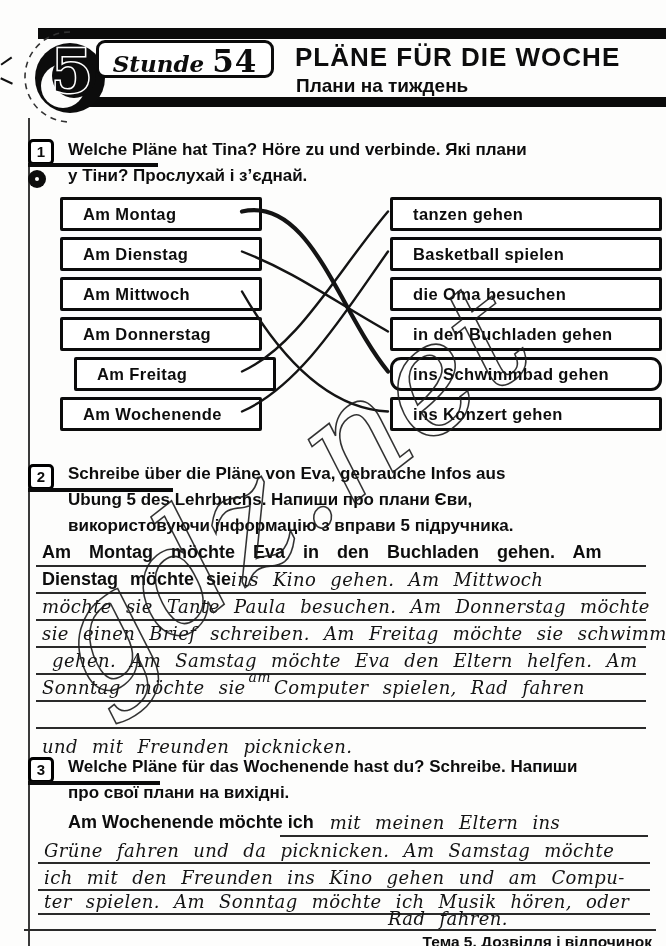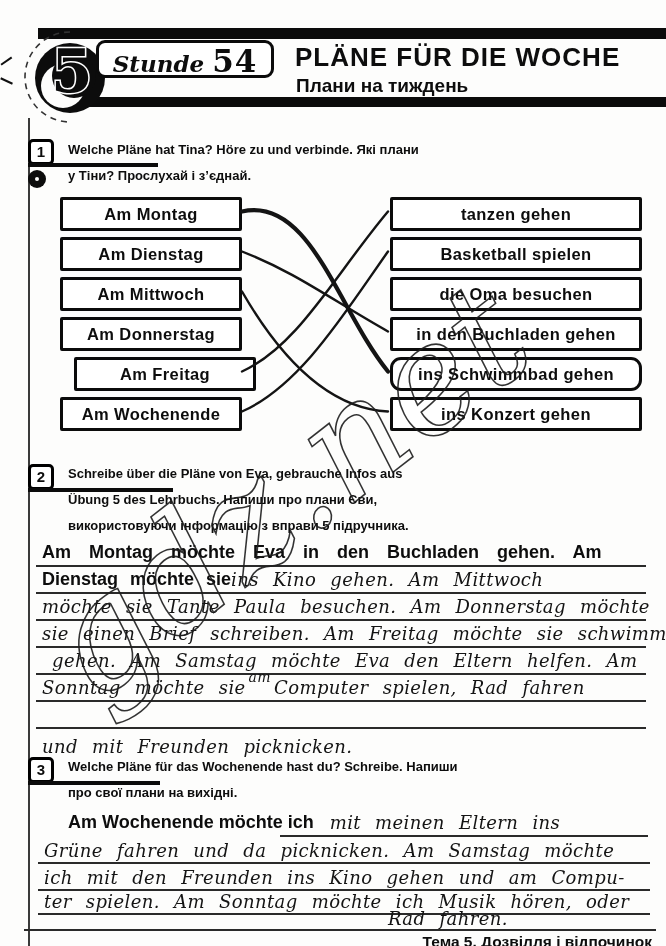--- a/index.html
+++ b/index.html
@@ -11,25 +11,25 @@
   .stunde-box{border:3px solid #0b0b0b;border-radius:9px;display:flex;align-items:baseline;
               justify-content:center;gap:8px;background:#fff;}
   .stunde-label{font-family:"DejaVu Serif",serif;font-style:italic;font-weight:bold;font-size:23px;}
   .stunde-num{font-family:"DejaVu Serif",serif;font-weight:bold;font-size:31px;letter-spacing:1px;}
   .page-title{font-weight:700;font-size:26px;letter-spacing:1px;}
   .page-subtitle{font-weight:700;font-size:19px;}
   
   .numbox{width:20px;height:20px;border:3px solid #000;border-radius:5px;background:#fff;
           font-weight:700;font-size:15px;text-align:center;line-height:20px;}
   .underbar{height:3.5px;background:#0b0b0b;}
-  .inst{font-weight:700;font-size:13px;line-height:26px;white-space:nowrap;}
+  .inst{font-weight:700;font-size:17px;line-height:26px;white-space:nowrap;}
   
   .mbox{height:28px;border:3px solid #0b0b0b;border-radius:2px;background:#fff;
-        font-weight:700;font-size:16.5px;letter-spacing:.4px;text-align:center;line-height:28px;
-        white-space:nowrap;}
+        font-weight:700;font-size:16.5px;letter-spacing:.4px;line-height:28px;
+        white-space:nowrap;padding-left:20px;}
   
   .rule{height:1.6px;background:#2a2a2a;}
   .print{font-weight:700;font-size:18px;white-space:nowrap;}
   .wide{word-spacing:13px;}
   .semiwide{word-spacing:7px;}
   .hand{font-family:"DejaVu Serif",serif;font-style:italic;font-size:18px;color:#141414;
         white-space:nowrap;letter-spacing:.4px;word-spacing:8px;}
   .insert{position:relative;top:-10px;font-size:14px;margin:0 3px;word-spacing:normal;}
   .ansline{height:25px;line-height:25px;display:flex;align-items:flex-end;}
   .footer{font-weight:700;font-size:15.5px;white-space:nowrap;}

